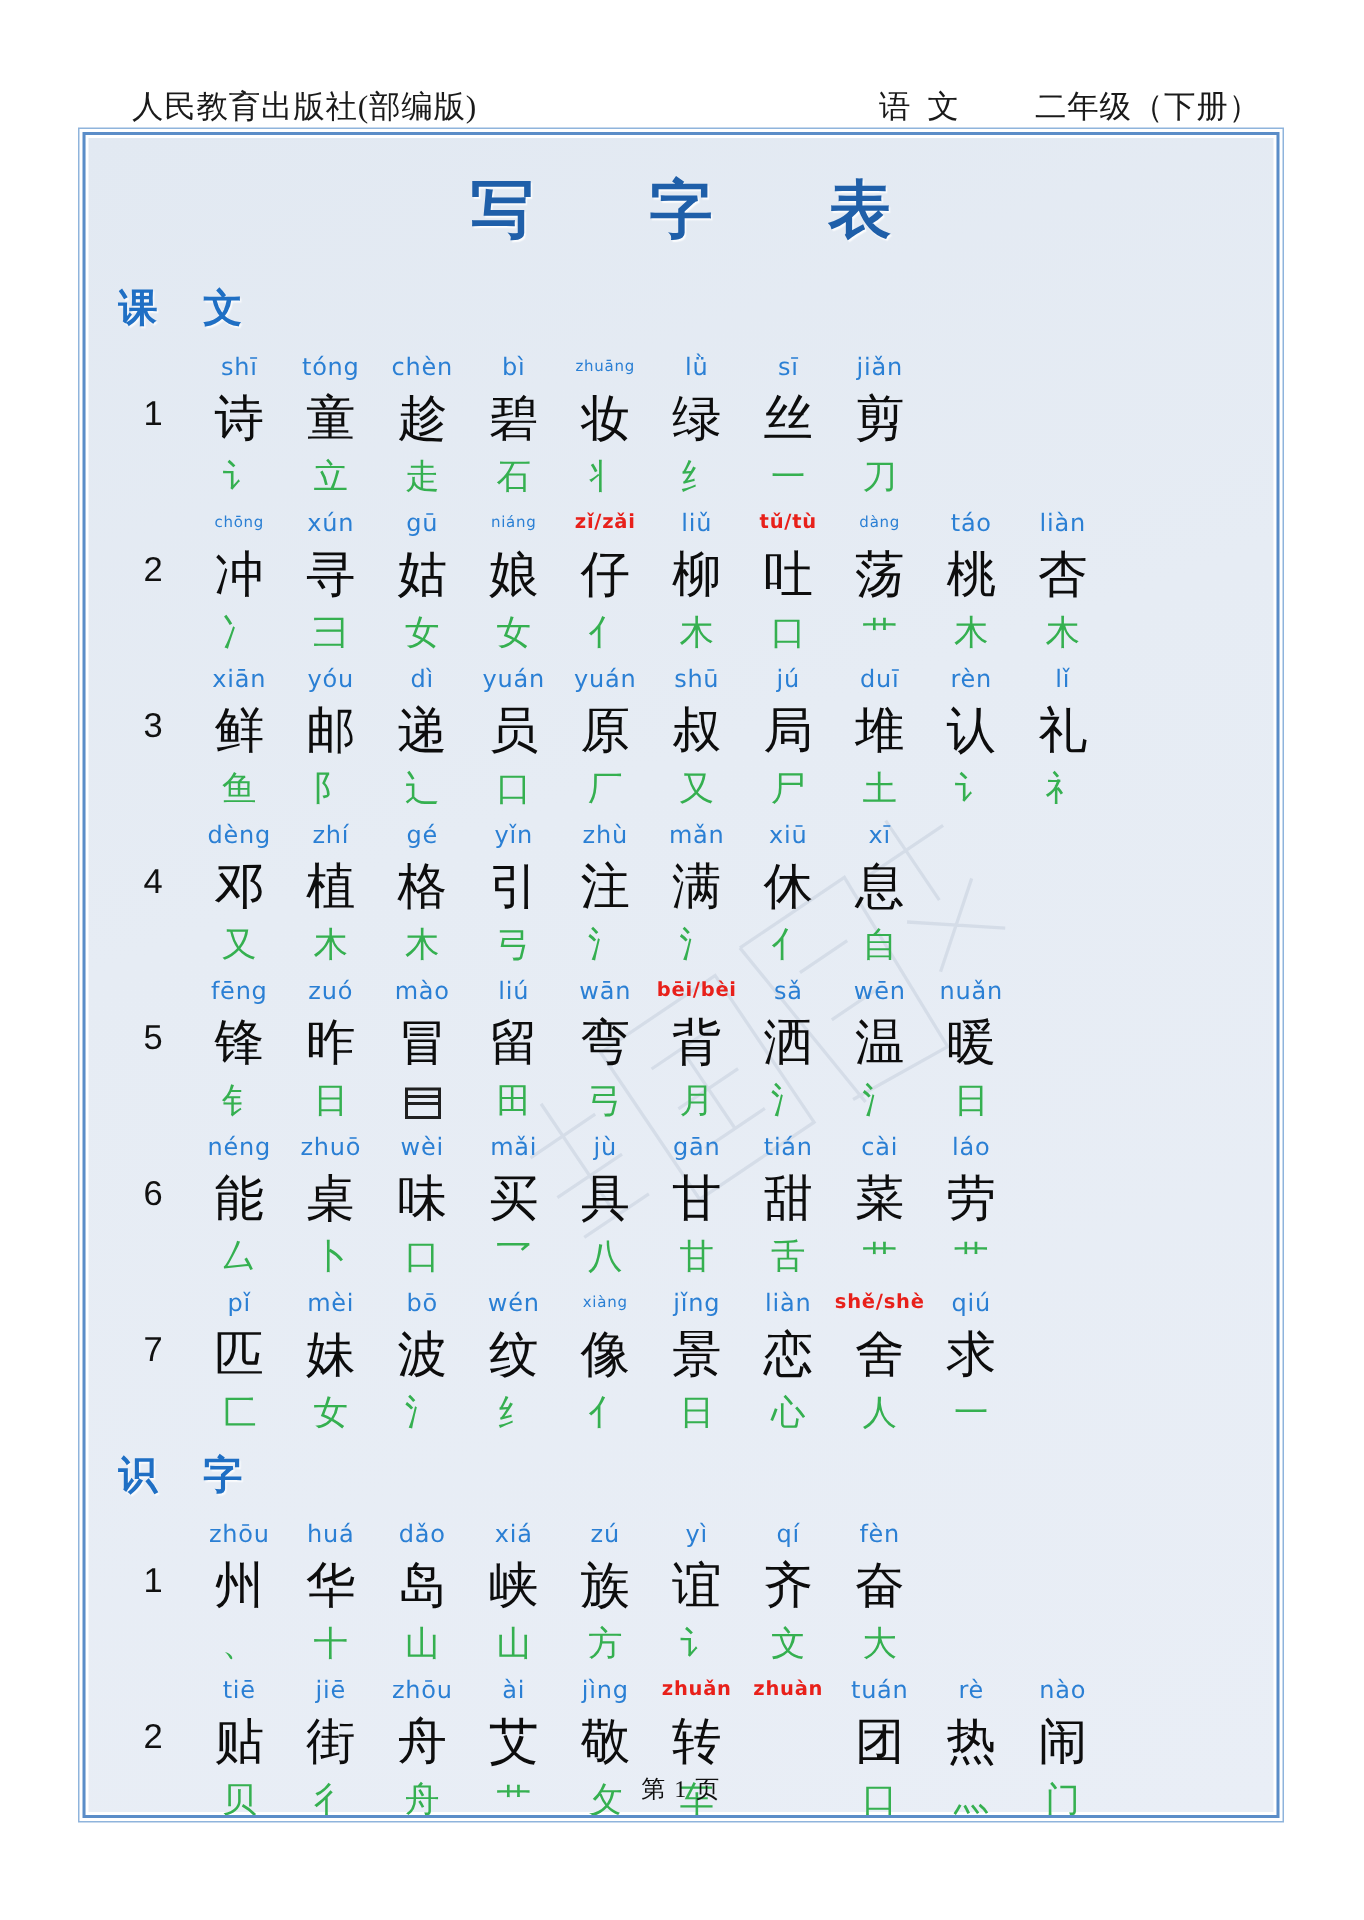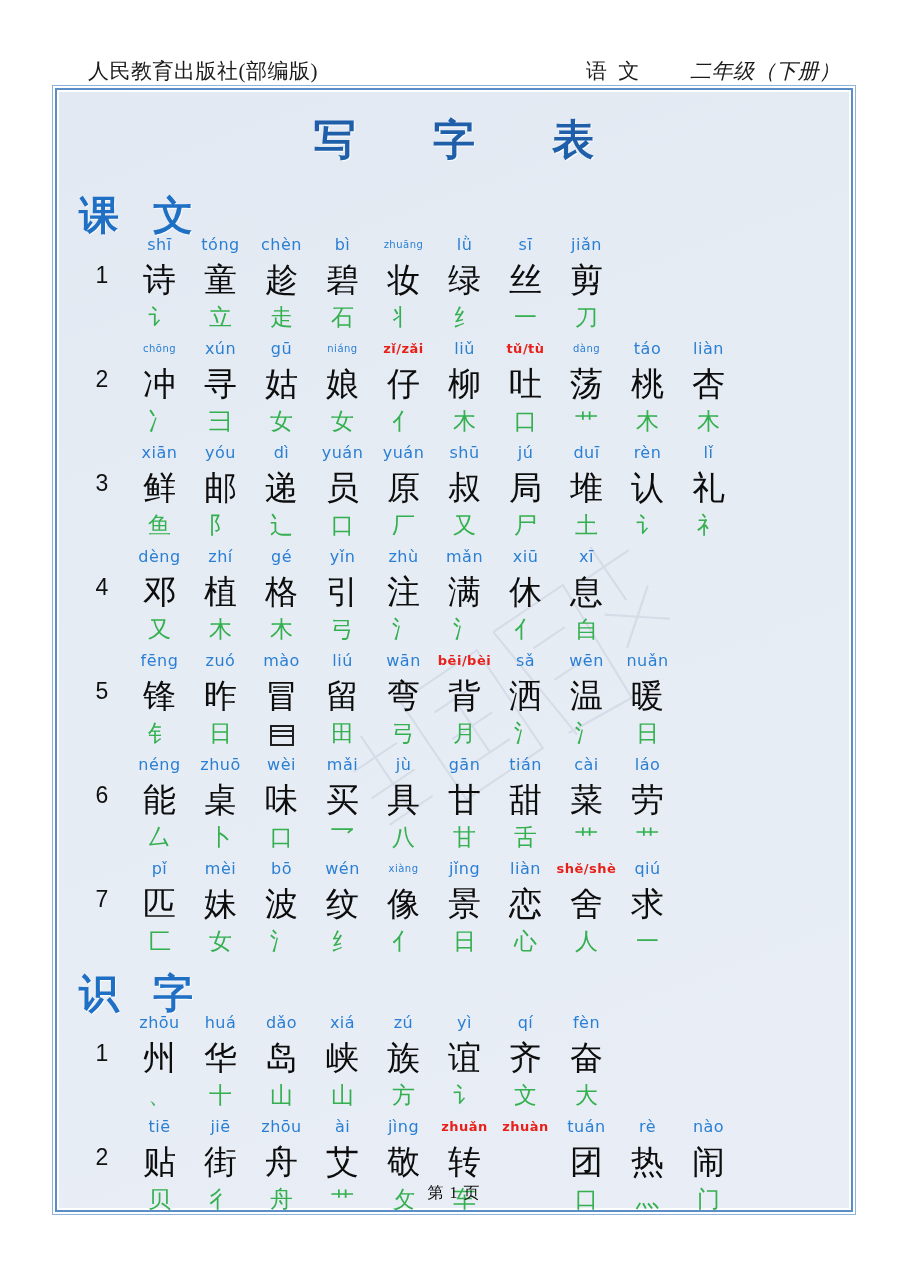--- a/index.html
+++ b/index.html
@@ -36,21 +36,20 @@
   .hdr-subject {
     position: absolute;
     left: 586px;
     white-space: nowrap;
     letter-spacing: 3px;
   }
   .hdr-grade {
     position: absolute;
     left: 690px;
     white-space: nowrap;
-    font-style: italic;
   }
 
   
   .sheet {
     position: absolute;
     left: 55px;
     top: 88px;
     width: 798px;
     height: 1124px;
     box-sizing: border-box;
@@ -93,21 +92,21 @@
     letter-spacing: 26px;
     text-indent: 26px;
     text-shadow: 1px 1px 1px rgba(255,255,255,0.9);
     font-family: Liberation Mono, monospace;
   }
 
   
   .section-head {
     position: absolute;
     left: 22px;
-    font-size: 40px;
+    font-size: 26px;
     font-weight: bold;
     color: #1f6fc4;
     letter-spacing: 12px;
     font-family: "Liberation Serif", "DejaVu Serif", serif;
     text-shadow: 1px 1px 1px rgba(255,255,255,0.8);
   }
 
   
   .lesson-row {
     position: absolute;

